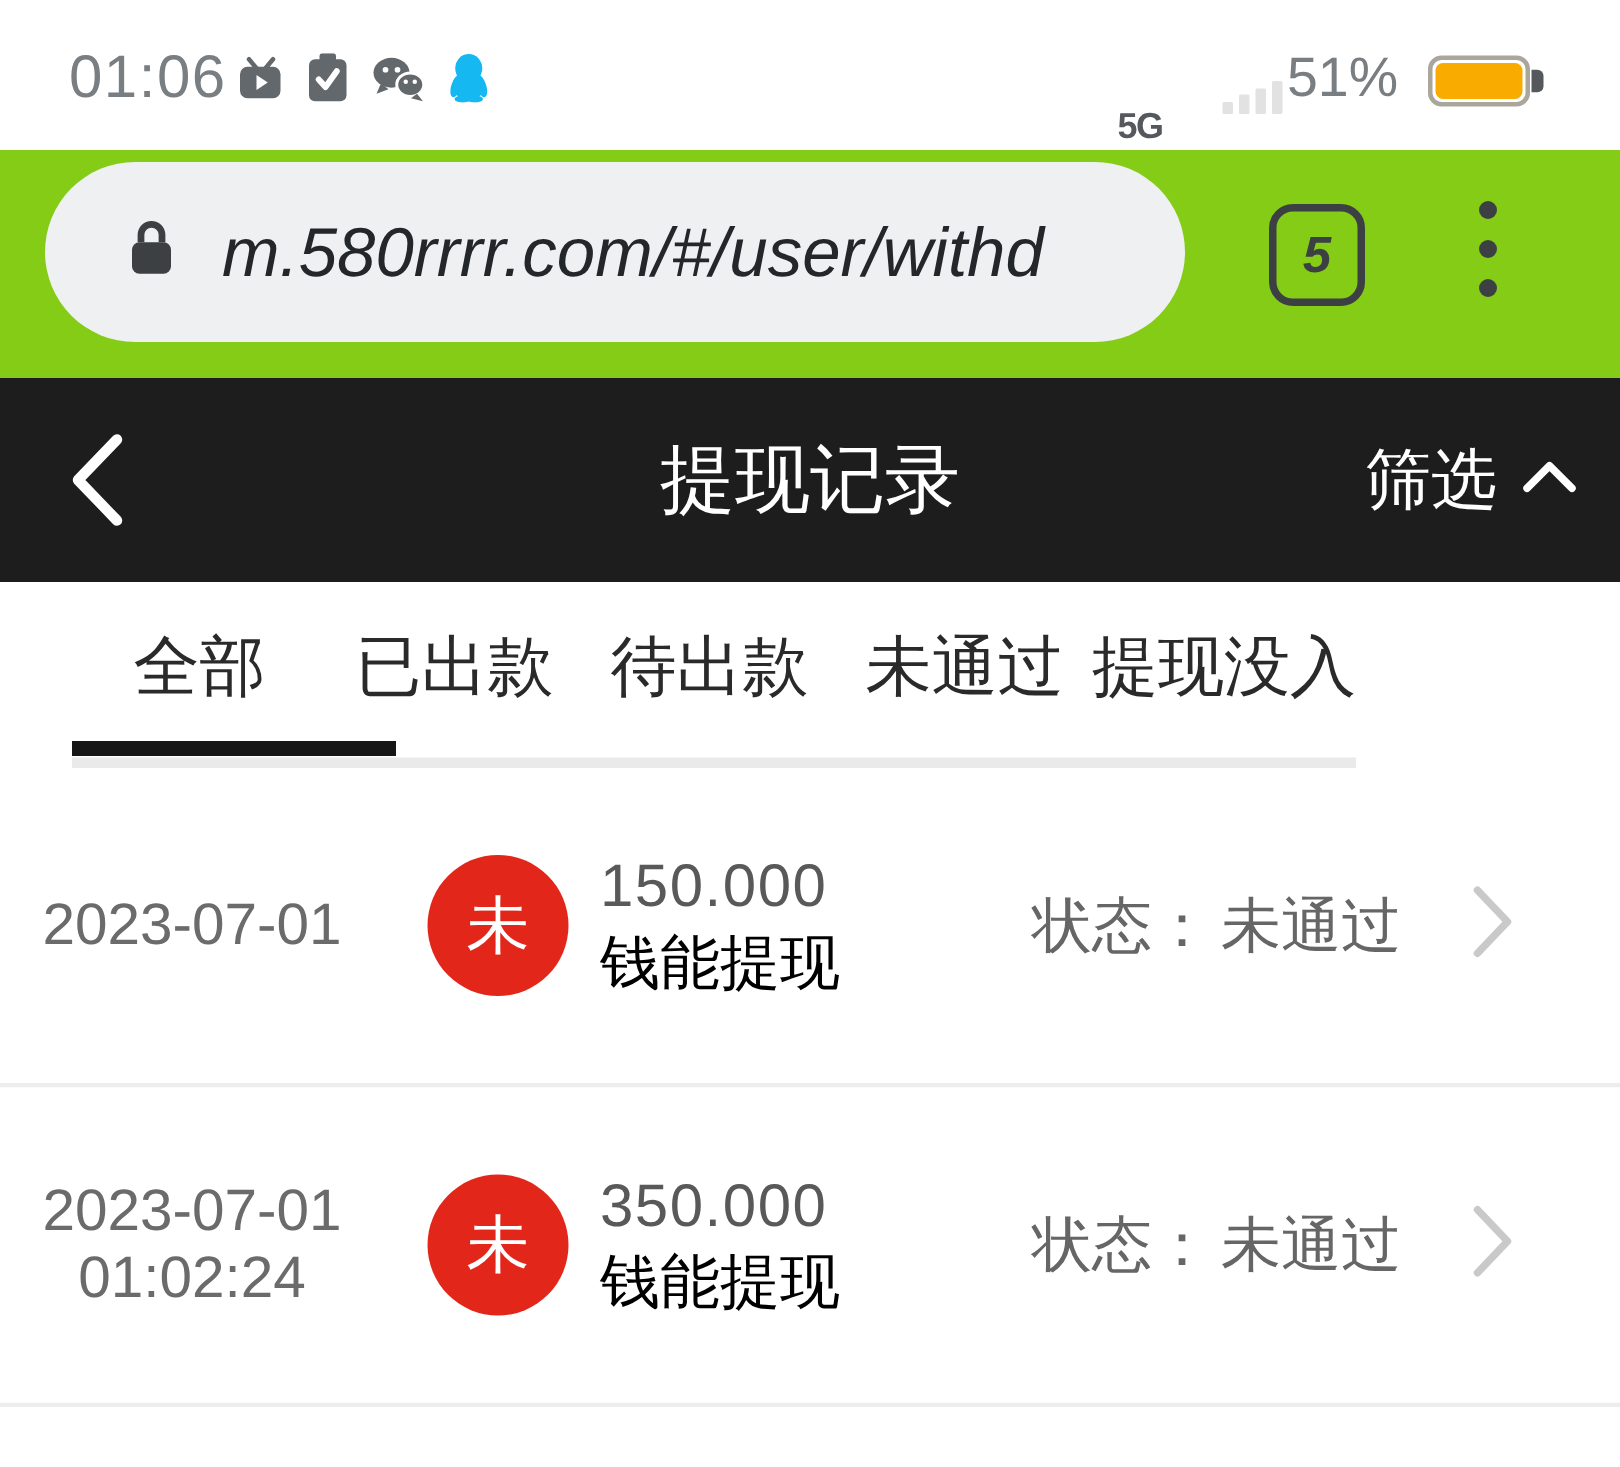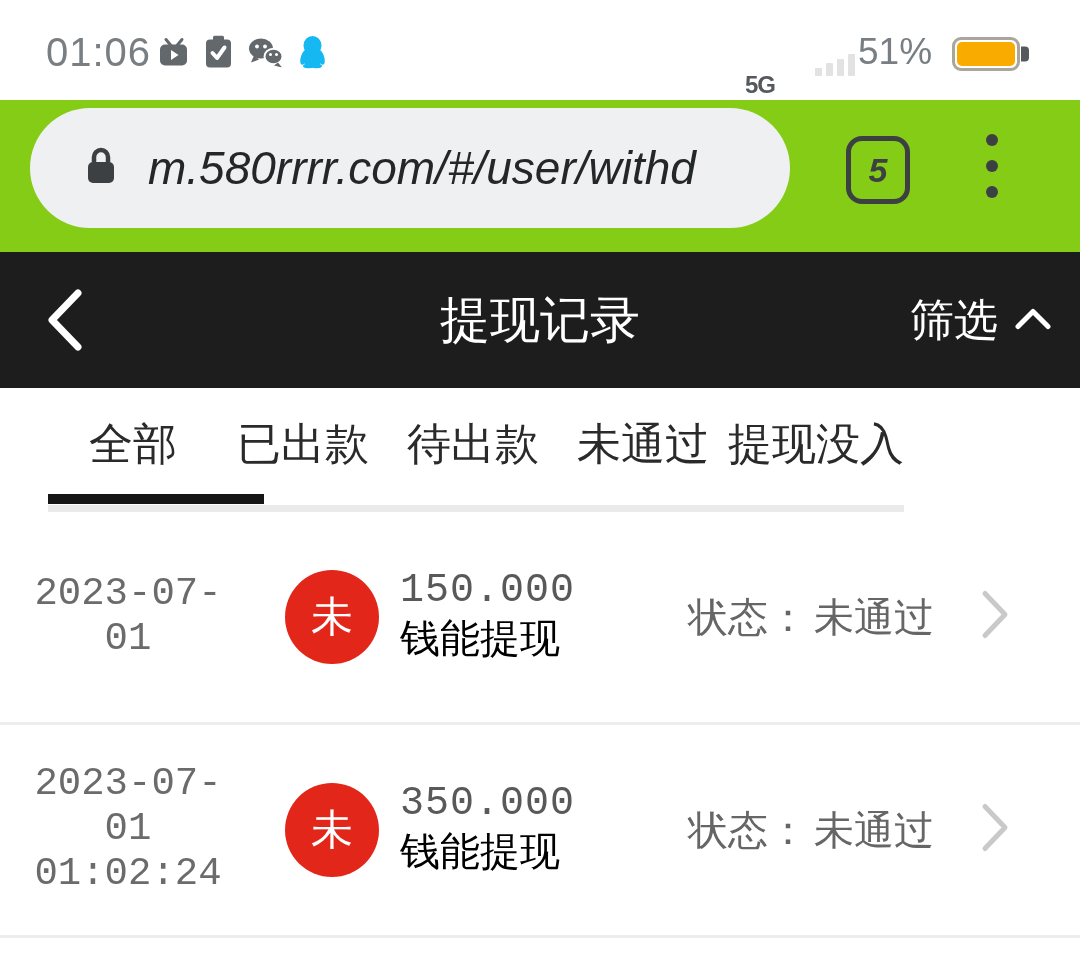--- a/index.html
+++ b/index.html
@@ -41,21 +41,21 @@
   .filter-btn{position:absolute;right:28px;top:50%;transform:translateY(-50%);display:flex;align-items:center;gap:16px;}
   .filter-label{font-size:44px;color:#ffffff;}
 
   
   .tabs{position:absolute;top:388px;left:0;width:856px;height:124px;background:#fff;display:flex;margin-left:48px;}
   .tab{flex:1;display:flex;align-items:center;justify-content:center;font-size:44px;color:#2a2a2a;padding-bottom:12px;white-space:nowrap;}
   .tab-underline{position:absolute;left:0;bottom:8px;width:216px;height:10px;background:#161616;}
   .tabs-sep{position:absolute;left:0;bottom:0;width:100%;height:7px;background:#eaeaea;}
 
   
-  .list{position:absolute;top:512px;left:0;width:1080px;font-family:Liberation Mono, monospace;}
+  .list{position:absolute;top:512px;left:0;width:1080px;}
   .row{position:relative;height:210px;background:#fff;}
   .row-sep{height:3px;background:#ededed;}
   .dt{position:absolute;left:16px;top:50%;transform:translateY(-50%);width:224px;text-align:center;font-size:39px;color:#6b6b6b;line-height:1.16;}
   .badge{position:absolute;left:285px;top:50%;transform:translateY(-50%);width:94px;height:94px;border-radius:50%;background:#e2271a;color:#fff;display:flex;align-items:center;justify-content:center;font-size:42px;}
   .amt{position:absolute;left:400px;top:50%;transform:translateY(-50%);line-height:1.27;}
   .amt .num{display:block;font-size:40px;color:#595959;letter-spacing:1px;}
   .amt .method{display:block;font-size:40px;color:#000000;}
   .status{position:absolute;left:688px;top:50%;transform:translateY(-50%);font-size:40px;color:#666666;white-space:nowrap;}
   .status .sv{margin-left:6px;}
   .chev{position:absolute;right:70px;top:50%;transform:translateY(-50%);}

